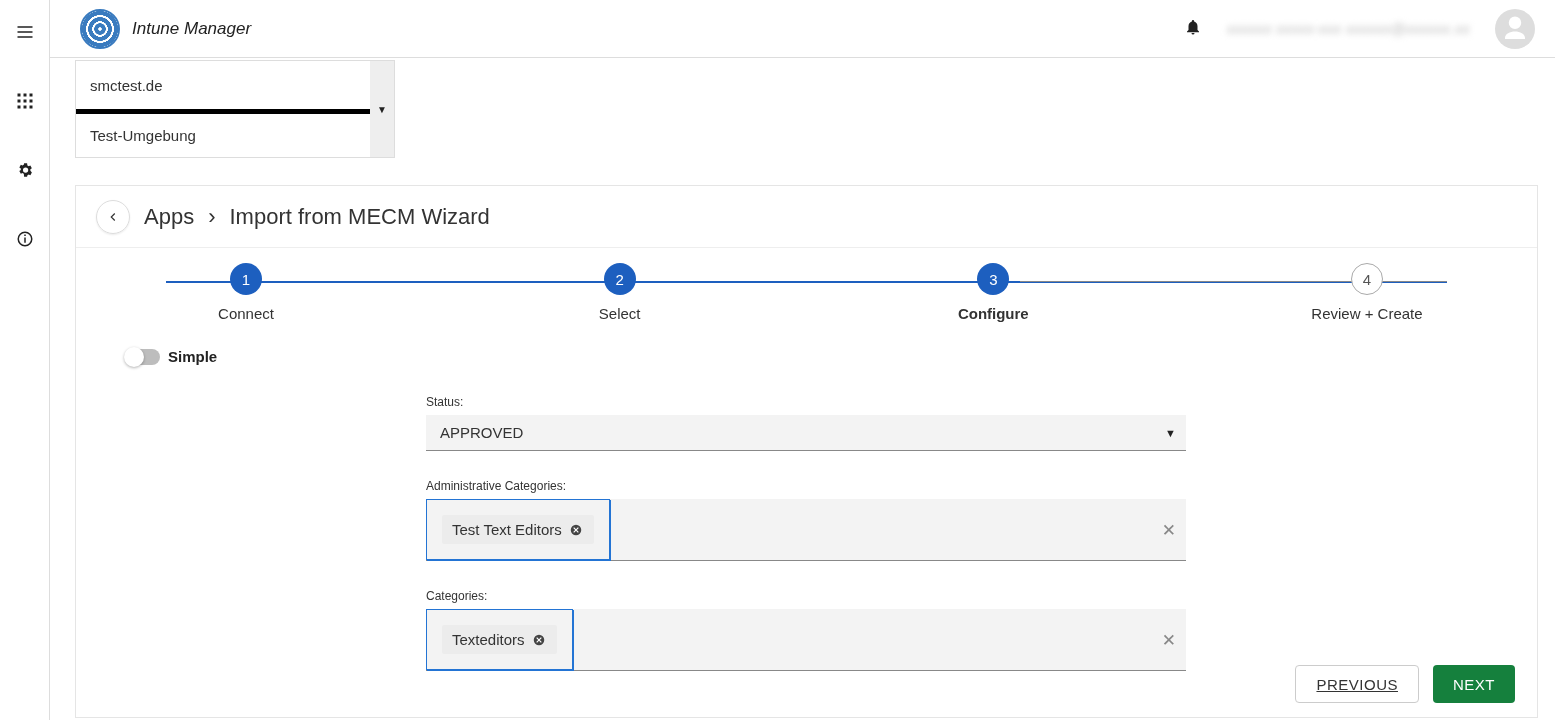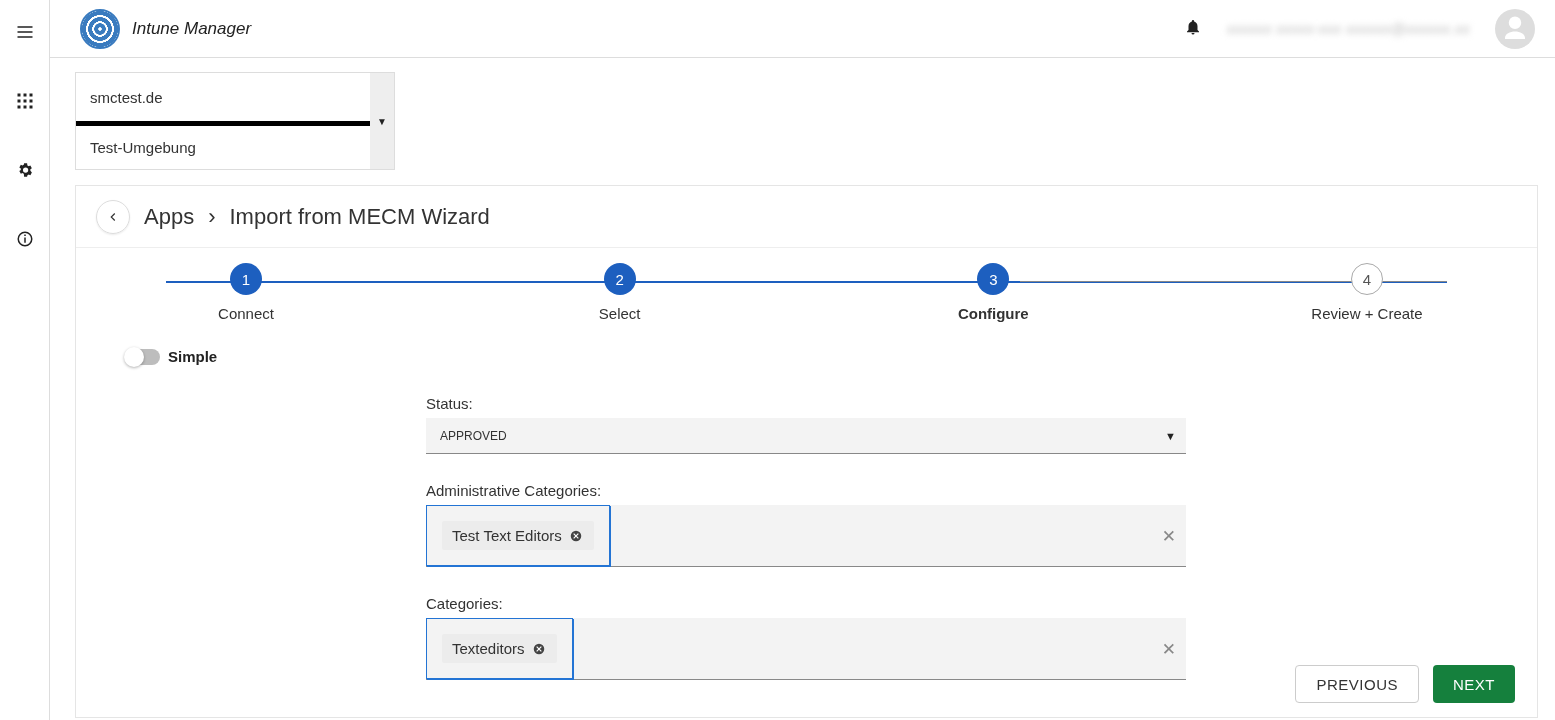--- a/index.html
+++ b/index.html
@@ -11,21 +11,21 @@
   .topbar { position: absolute; left: 50px; right: 0; top: 0; height: 58px; border-bottom: 1px solid #ddd; display: flex; align-items: center; padding: 0 20px 0 30px; font-style: italic; }
   .logo-wrap { display: flex; align-items: center; gap: 12px; }
   .logo-circle { width: 40px; height: 40px; border-radius: 50%; background: radial-gradient(circle, #fff 0 6%, #3a7bbf 7% 22%, #fff 23% 30%, #3a7bbf 31% 46%, #fff 47% 54%, #3a7bbf 55% 70%, #fff 71% 100%); border: 2px solid #3a7bbf; display:flex; align-items:center; justify-content:center;}
   .app-title { font-size: 17px; color: #222; }
   .topbar-right { margin-left: auto; display: flex; align-items: center; gap: 25px; }
   .bell { width: 18px; height: 18px; }
   .user-blur { font-size: 14px; color: #bbb; filter: blur(3px); letter-spacing: 0.5px; }
   .avatar { width: 40px; height: 40px; border-radius: 50%; background: #ddd; display:flex; align-items:center; justify-content:center; }
   .avatar svg { width: 30px; height: 30px; fill: #fff; }
   
-  .tenant-block { position: absolute; left: 75px; top: 72px; width: 320px; border: 1px solid #ddd; }
+  .tenant-block { position: absolute; left: 75px; top: 60px; width: 320px; border: 1px solid #ddd; }
   .tenant-row { height: 48px; display:flex; align-items:center; padding-left: 14px; font-size: 15px; color:#333; }
   .tenant-row + .tenant-row { border-top: 5px solid #000000; }
   .tenant-caret-col { position:absolute; right:0; top:0; bottom:0; width:24px; background:#eee; display:flex; align-items:center; justify-content:center;}
   .tenant-caret-col span { font-size:10px; }
   
   .card { position: absolute; left: 75px; right: 17px; top: 185px; bottom: 2px; border: 1px solid #e5e5e5; background: #fff; }
   .card-header { height: 62px; display:flex; align-items:center; padding: 0 20px; gap: 14px; border-bottom: 1px solid #eee;}
   .back-btn { width: 34px; height: 34px; border-radius: 50%; border: 1px solid #ddd; display:flex; align-items:center; justify-content:center; cursor:pointer; font-size:16px; box-shadow: 0 1px 2px rgba(0,0,0,0.08);}
   .crumb { font-size: 22px; color:#333; }
   .crumb-sep { font-size: 22px; color:#333; }
@@ -40,37 +40,37 @@
   .step-circle.current { background:#1d5fbf; color:#fff; }
   .step-circle.outline { background:#fff; border:1px solid #aaa; color:#555; }
   .step-label { font-size:15px; color:#333; }
   .step-label.bold { font-weight:bold; }
   
   .simple-toggle-row { display:flex; align-items:center; gap:8px; margin: 5px 0 0 50px; }
   .toggle { width: 34px; height: 16px; background:#bdbdbd; border-radius: 8px; position:relative; cursor:pointer;}
   .toggle .knob { position:absolute; left:-2px; top:-2px; width:20px; height:20px; background:#fff; border-radius:50%; box-shadow: 0 1px 3px rgba(0,0,0,0.3); }
   
   .form-area { margin: 30px 0 0 350px; width: 760px; }
-  .form-label { font-size: 15px; color:#333; margin-bottom: 6px; display:block;}
+  .form-label { font-size: 12px; color:#333; margin-bottom: 6px; display:block;}
   .select-wrap { position:relative; }
-  .select-field { width: 100%; height: 36px; background:#f3f3f3; border:none; border-bottom:1px solid #888; padding: 0 30px 0 14px; font-size:12px; color:#333; display:flex; align-items:center;}
+  .select-field { width: 100%; height: 36px; background:#f3f3f3; border:none; border-bottom:1px solid #888; padding: 0 30px 0 14px; font-size:15px; color:#333; display:flex; align-items:center;}
   .select-caret { position:absolute; right:10px; top: 50%; transform: translateY(-50%); font-size:11px;}
   .form-group { margin-bottom: 28px; }
   .chip-field-wrap { position:relative; }
   .chip-field { width: 100%; min-height: 36px; background:#f3f3f3; border:none; border-bottom:1px solid #888; display:flex; align-items:center; padding: 0 30px 0 0;}
   .chip-container { display:inline-flex; align-items:center; background:#f3f3f3; }
   .chip { display:inline-flex; align-items:center; gap:6px; background:#ececec; border-radius:2px; padding: 6px 10px; margin: 4px; font-size:15px; color:#333; }
   .chip-x { width:16px; height:16px; display:inline-flex; align-items:center; justify-content:center; cursor:pointer; }
   .chip-x svg { width:14px; height:14px; }
   .field-clear { position:absolute; right: 10px; top: 50%; transform: translateY(-50%); color:#888; cursor:pointer; font-size:17px;}
   .highlight-box { display:inline-block; padding:11px; border:1px solid #2374d4; box-shadow: 1px 1px 0 #2374d4; }
   
   .footer { position:absolute; right: 22px; bottom: 14px; display:flex; gap: 14px; }
   .btn { height: 38px; padding: 0 20px; border-radius: 4px; font-size: 15px; letter-spacing: 0.5px; cursor:pointer; display:flex; align-items:center; justify-content:center; }
-  .btn.prev { background:#fff; border:1px solid #ccc; color:#333; }
+  .btn.prev { background:#fff; border:1px solid #ccc; color:#333;text-decoration:underline; }
   .btn.next { background:#15803d; border:none; color:#fff; }
 </style>
 </head>
 <body>
 
 <div class="left-rail">
   <div class="rail-btn">
     <svg viewBox="0 0 24 24" width="20" height="20">
         <path d="M3 6h18M3 12h18M3 18h18" stroke="#222" stroke-width="2" fill="none"></path>
       </svg>

